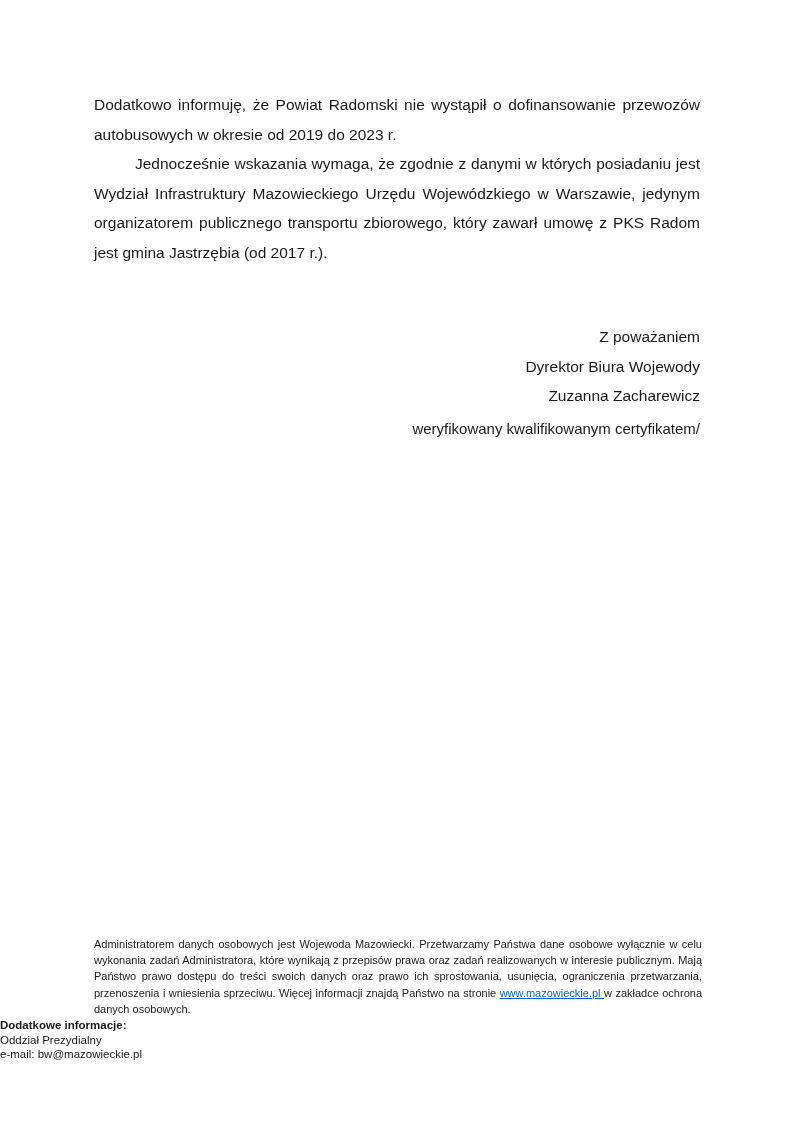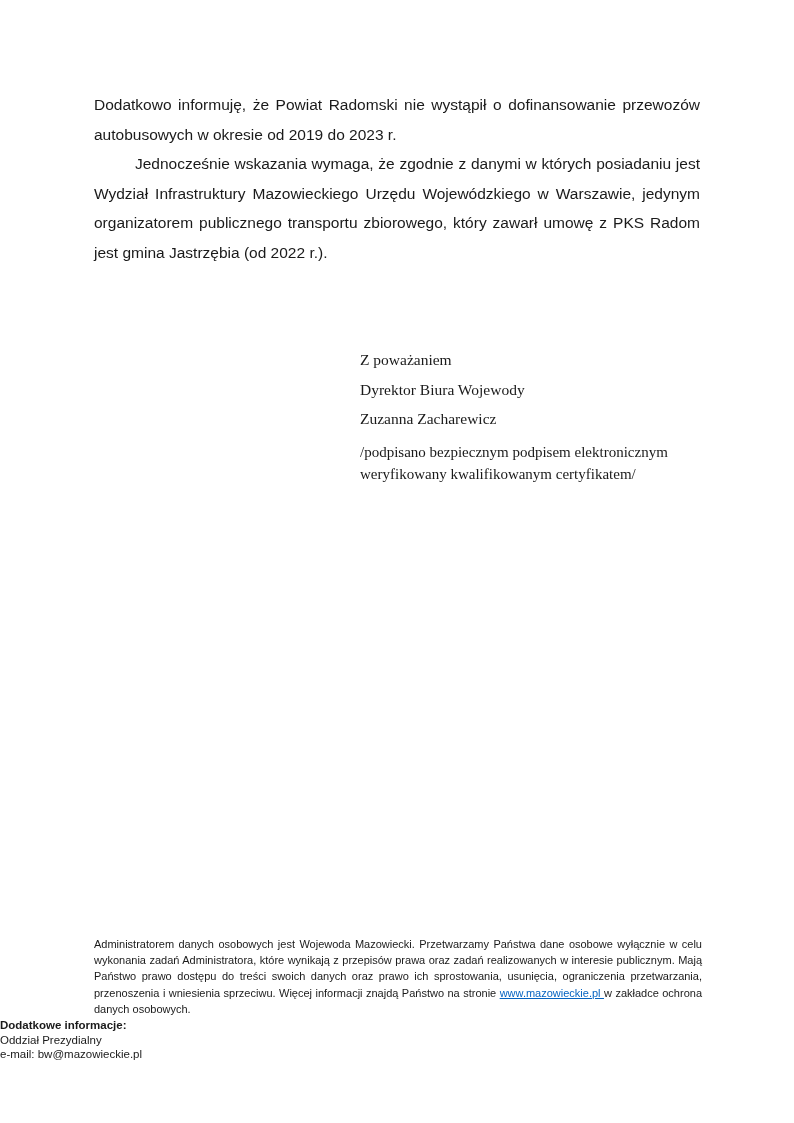--- a/index.html
+++ b/index.html
@@ -21,26 +21,25 @@
     font-size: 15.5px;
     line-height: 29.5px;
   }
   .para {
     text-align: justify;
   }
   .para.indented {
     text-indent: 41px;
   }
   .signature-block {
-    margin-top: 78px;
+    margin-top: 55px;
     margin-left: 266px;
     width: 340px;
-    text-align: left;
+    text-align: right;
     font-size: 15.5px;
-    font-family: Liberation Serif, serif;
   }
   .signature-line {
     line-height: 29.5px;
   }
   .esign-note {
     margin-top: 7px;
     line-height: 22px;
     font-size: 15px;
   }
   .footer {
@@ -72,28 +71,27 @@
     font-weight: bold;
   }
 </style>
 </head>
 <body>
 
 <div class="page">
 
   <div class="letter-body">
     <p class="para">Dodatkowo informuję, że Powiat Radomski nie wystąpił o dofinansowanie przewozów autobusowych w okresie od 2019 do 2023 r.</p>
-    <p class="para indented">Jednocześnie wskazania wymaga, że zgodnie z danymi w których posiadaniu jest Wydział Infrastruktury Mazowieckiego Urzędu Wojewódzkiego w Warszawie, jedynym organizatorem publicznego transportu zbiorowego, który zawarł umowę z PKS Radom jest gmina Jastrzębia (od 2022 r.).</p>
+    <p class="para indented">Jednocześnie wskazania wymaga, że zgodnie z danymi w których posiadaniu jest Wydział Infrastruktury Mazowieckiego Urzędu Wojewódzkiego w Warszawie, jedynym organizatorem publicznego transportu zbiorowego, który zawarł umowę z PKS Radom jest gmina Jastrzębia (od 2017 r.).</p>
 
     <div class="signature-block">
       <div class="signature-line">Z poważaniem</div>
       <div class="signature-line">Dyrektor Biura Wojewody</div>
       <div class="signature-line">Zuzanna Zacharewicz</div>
       <div class="esign-note">
-        <div>/podpisano bezpiecznym podpisem elektronicznym</div>
         <div>weryfikowany kwalifikowanym certyfikatem/</div>
       </div>
     </div>
   </div>
 
   <div class="footer">
     <p class="gdpr"><span>Administratorem danych osobowych jest Wojewoda Mazowiecki. Przetwarzamy Państwa dane osobowe wyłącznie w celu wykonania zadań Administratora, które wynikają z przepisów prawa oraz zadań realizowanych w interesie publicznym. Mają Państwo prawo dostępu do treści swoich danych oraz prawo ich sprostowania, usunięcia, ograniczenia przetwarzania, przenoszenia i wniesienia sprzeciwu. Więcej informacji znajdą Państwo na stronie </span><a class="gdpr-link">www.mazowieckie.pl </a><span>w zakładce ochrona danych osobowych.</span></p>
   </div>
 
   <div class="contact-block">

